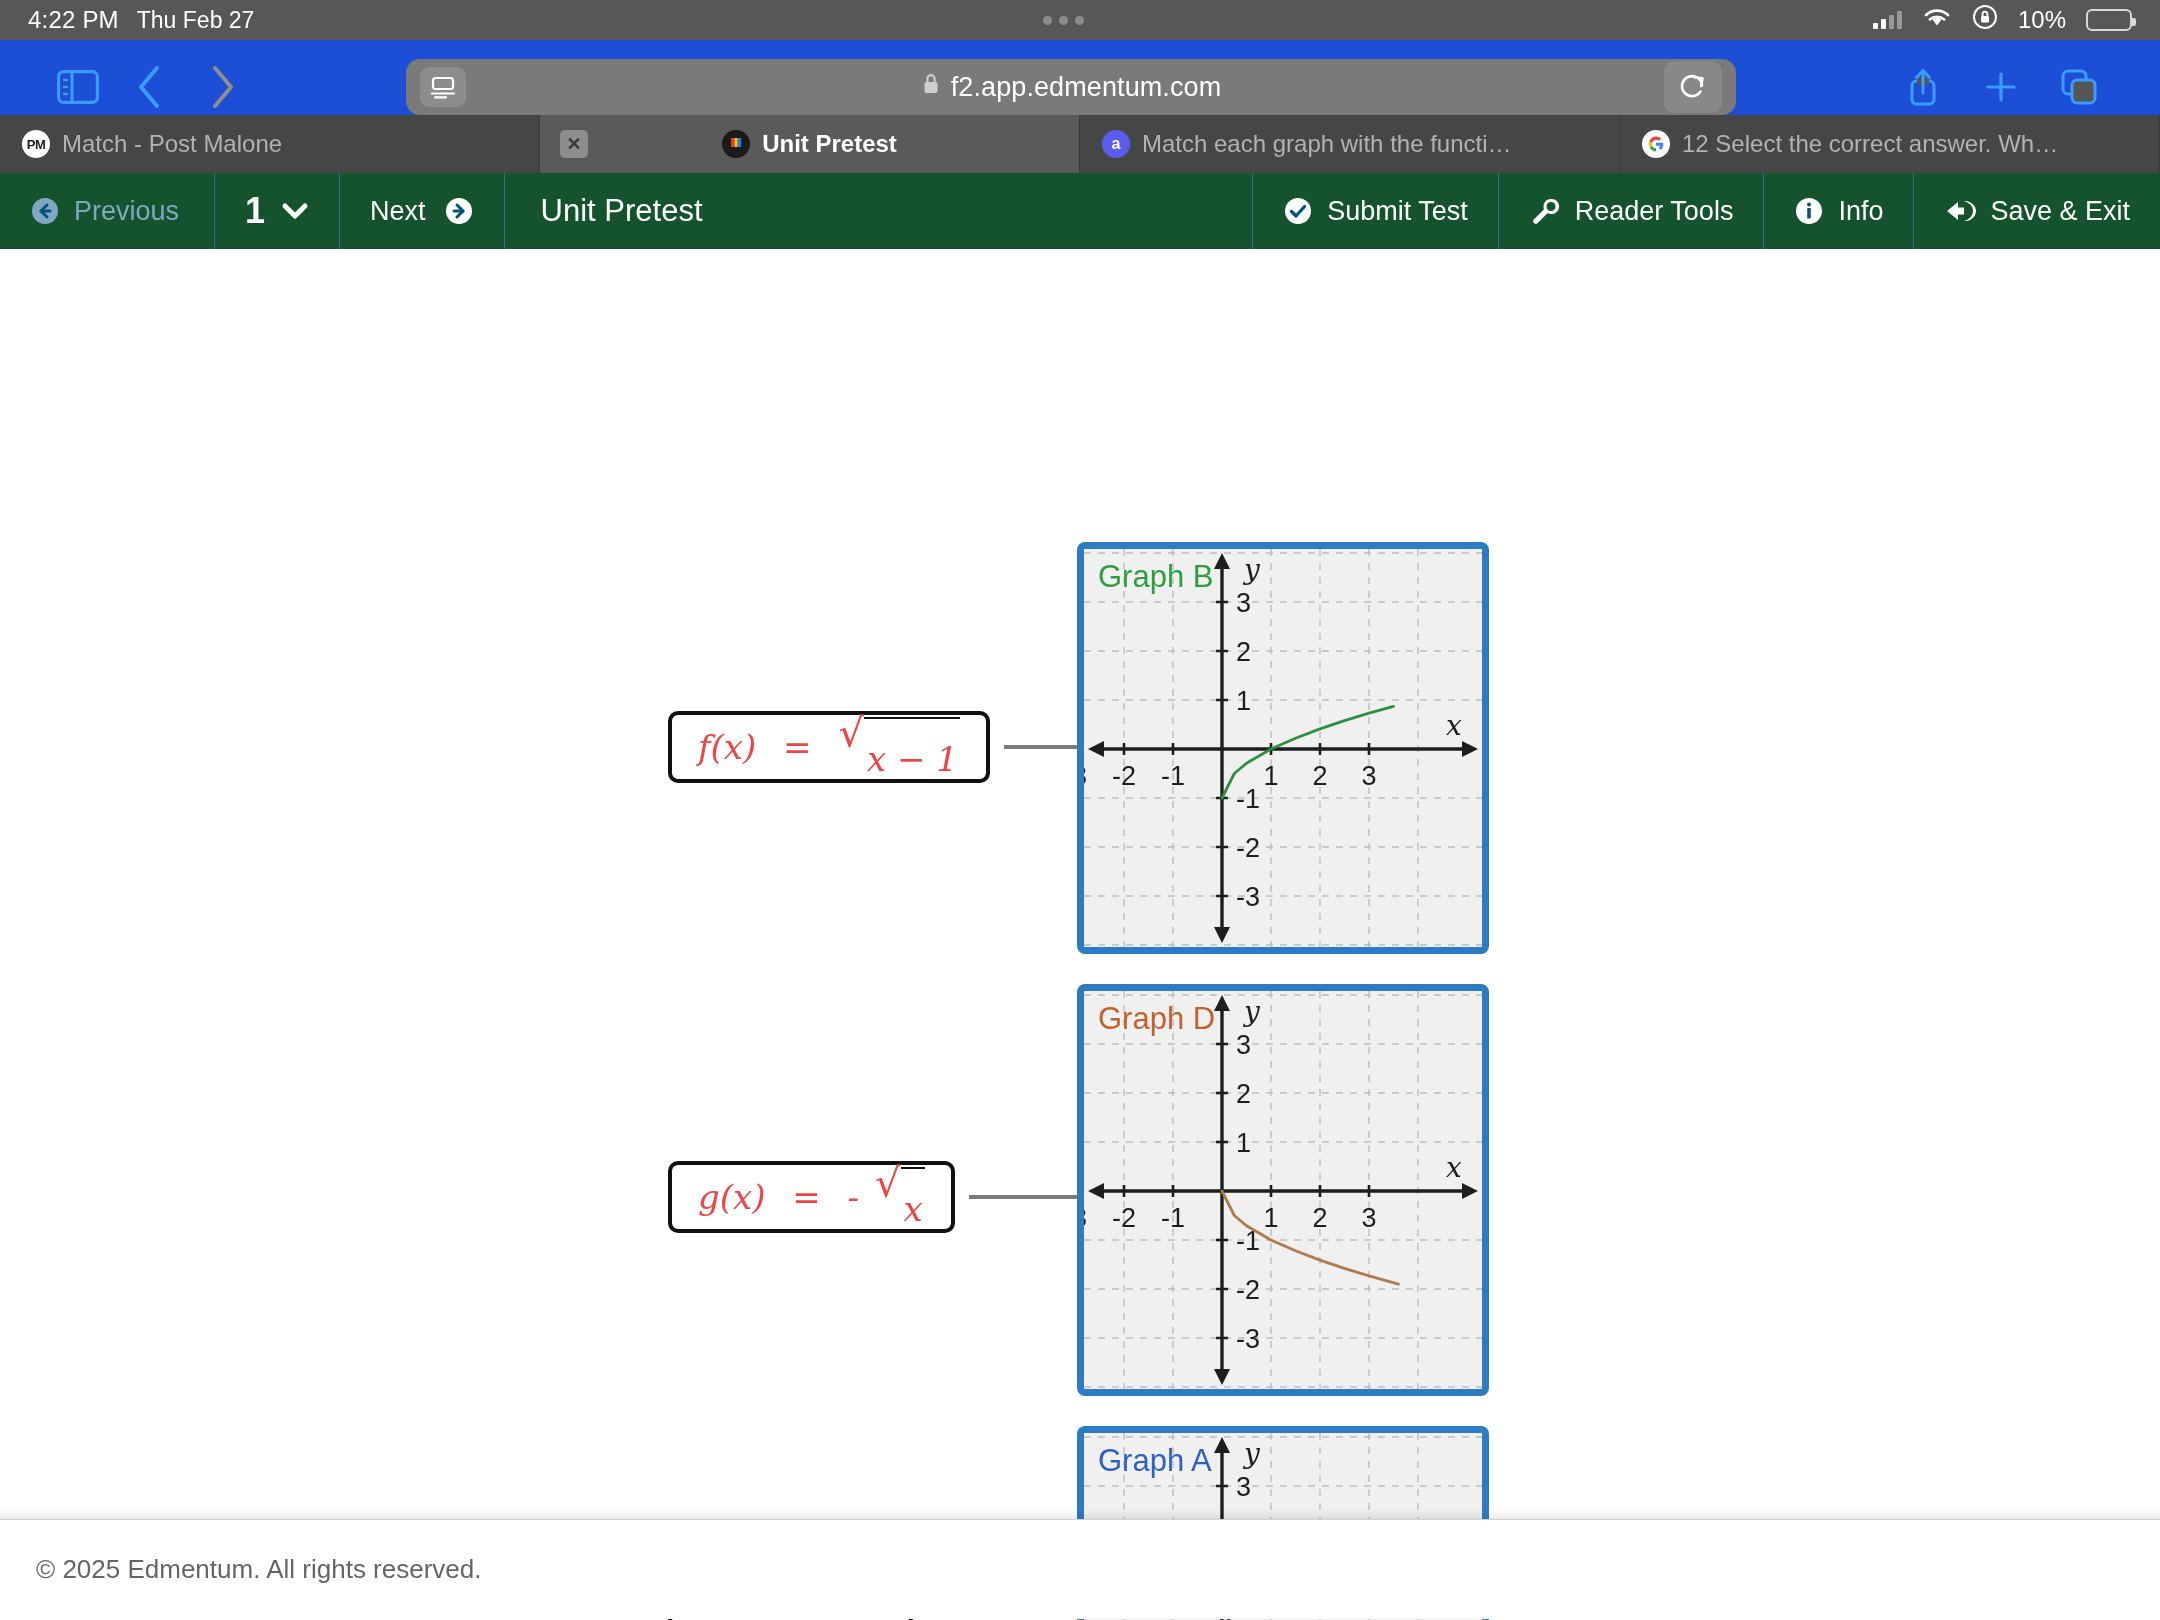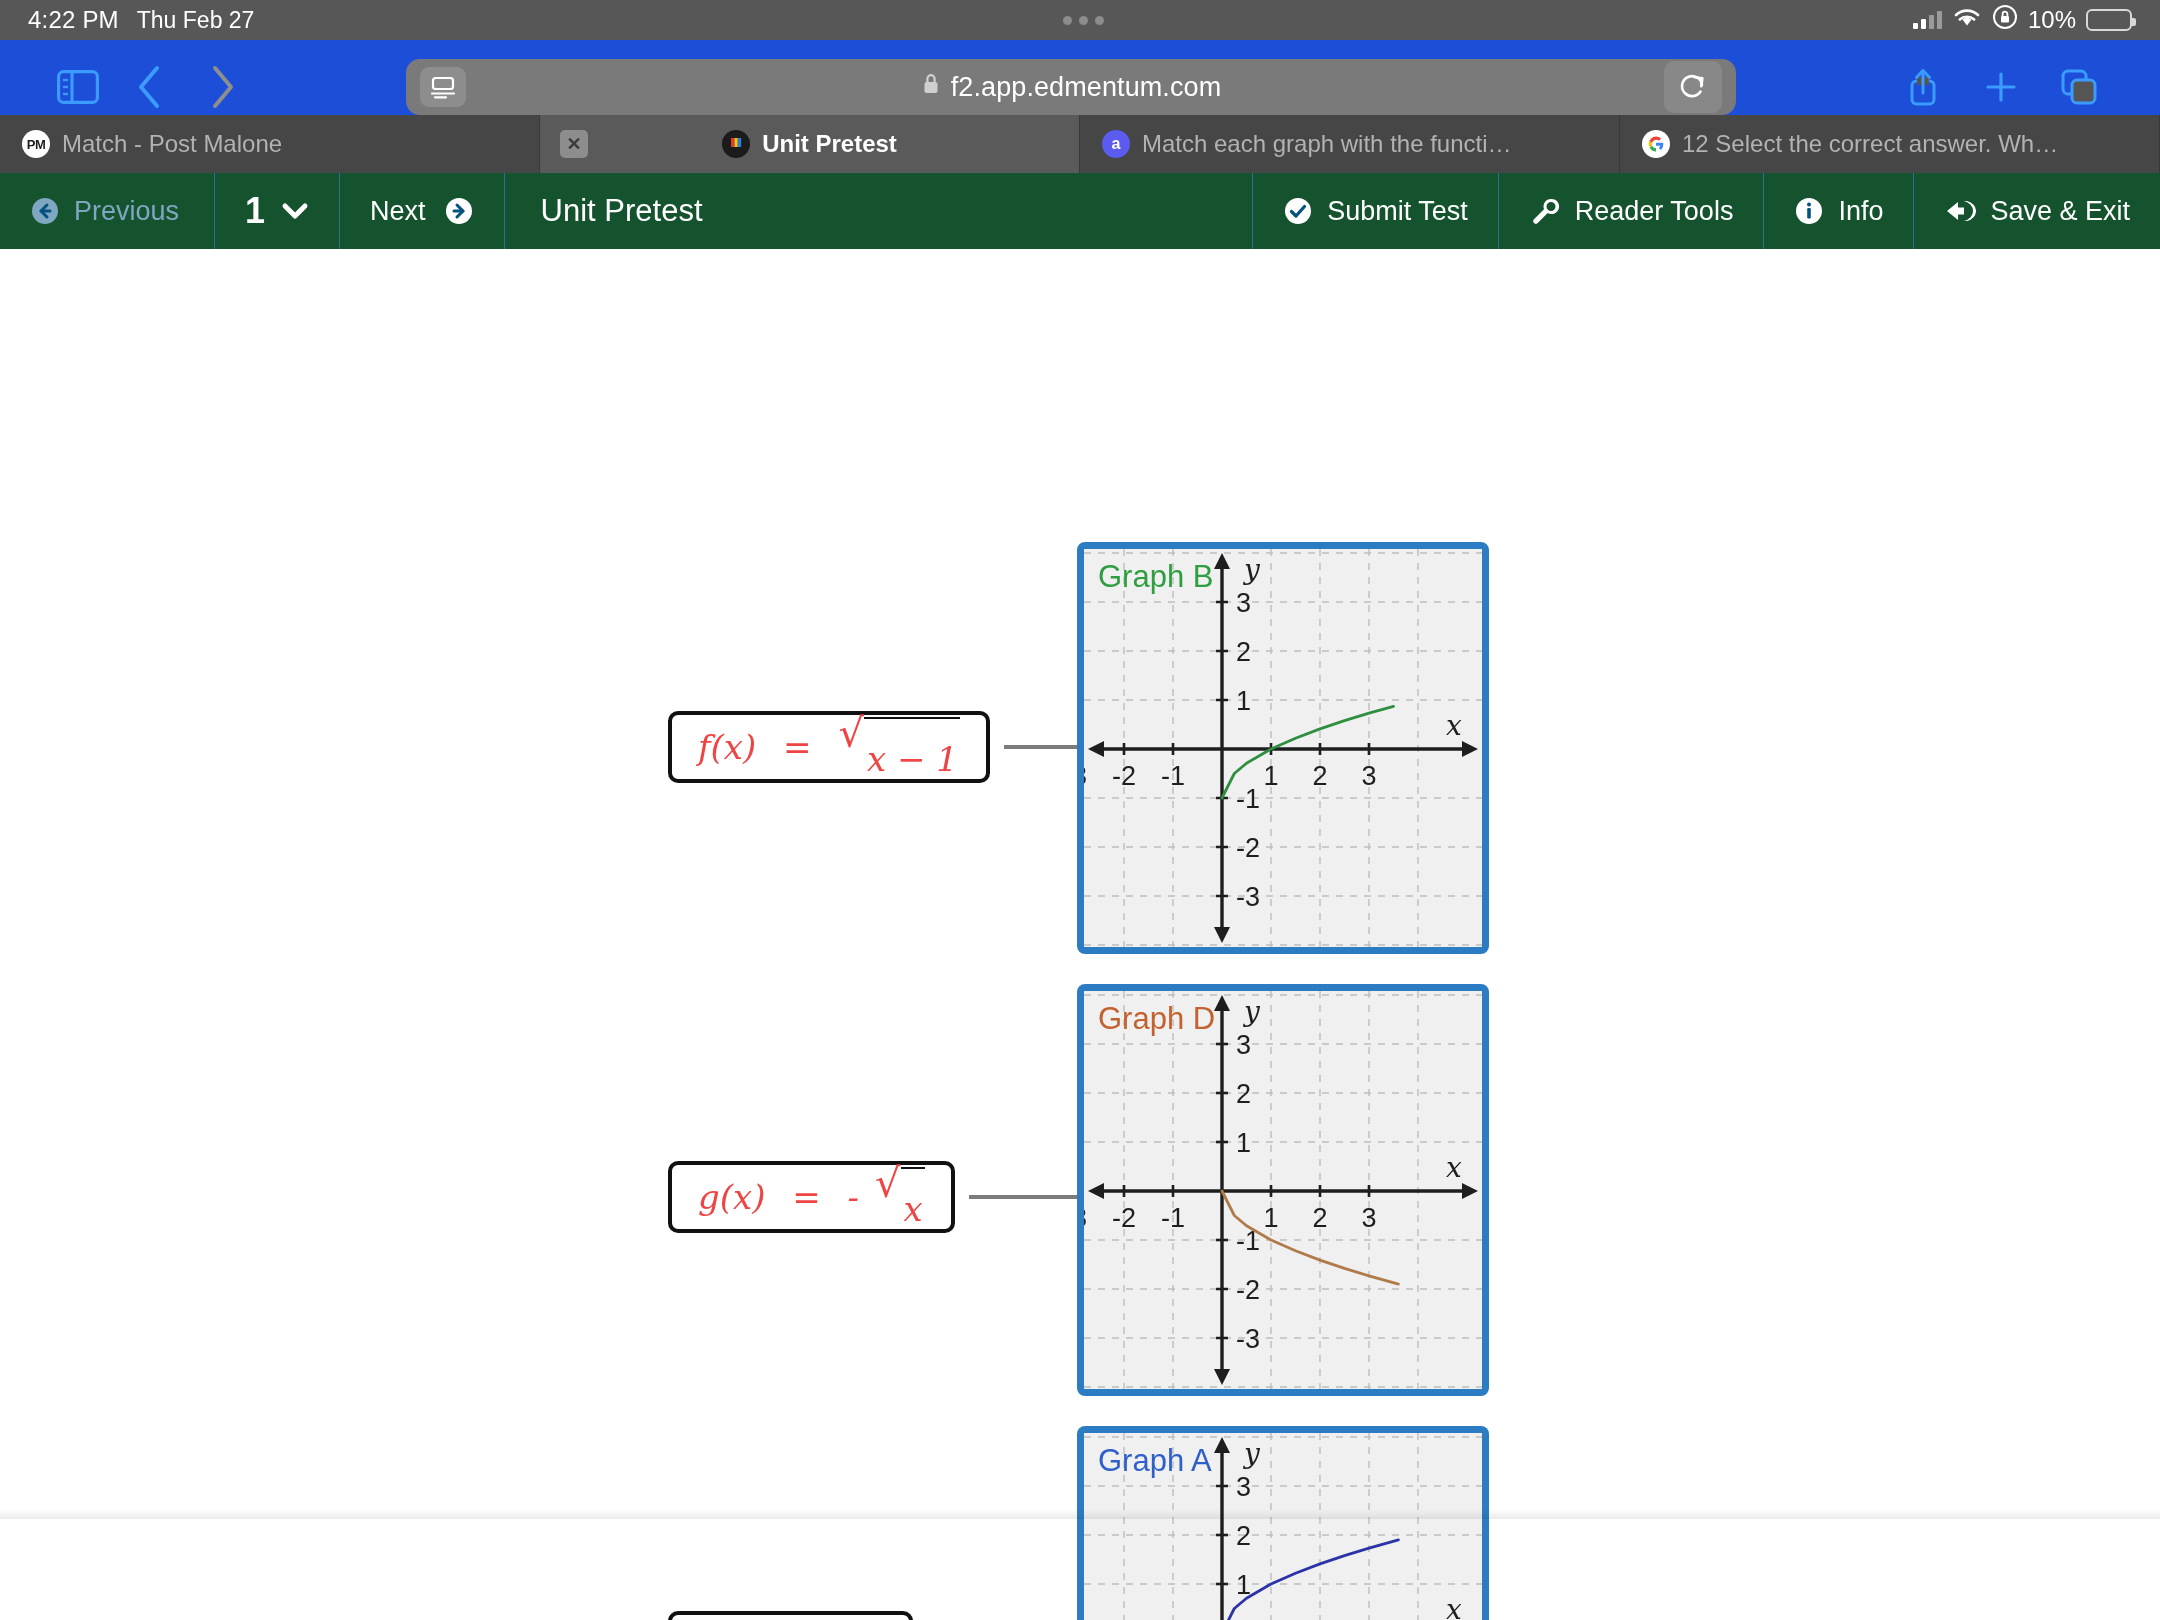--- a/index.html
+++ b/index.html
@@ -16,21 +16,21 @@
     background:#575757;
     display:flex; align-items:center;
     padding:0 28px;
     color:#fff;
   }
   .sb-left{display:flex; align-items:baseline; gap:18px; font-size:24px; font-weight:500;}
   .sb-time{letter-spacing:.2px;}
   .sb-date{font-size:23px;}
   .sb-center{flex:1; display:flex; justify-content:center; align-items:center; gap:7px;}
   .dot{width:9px;height:9px;border-radius:50%;background:#8c8c8c;}
-  .sb-right{display:flex; align-items:center; gap:10px; font-size:24px; font-weight:500;justify-content:center;}
+  .sb-right{display:flex; align-items:center; gap:20px; font-size:24px; font-weight:500;justify-content:center;}
   .bars{display:flex; align-items:flex-end; gap:3px; height:18px;}
   .bars i{display:block; width:5px; background:#fff; border-radius:1px;}
   .bars i:nth-child(1){height:6px; background:#fff;}
   .bars i:nth-child(2){height:10px; background:#fff;}
   .bars i:nth-child(3){height:14px; background:#9a9a9a;}
   .bars i:nth-child(4){height:18px; background:#9a9a9a;}
   .battery{
     width:46px;height:22px;border:2px solid #d8d8d8;border-radius:6px;
     position:relative; padding:2px;
   }
@@ -589,13 +589,16 @@
         <line x1="132" y1="151" x2="144" y2="151" stroke="#1e1e1e" stroke-width="2.6"></line>
         <text x="152" y="161" text-anchor="start" font-family="Liberation Sans, sans-serif" font-size="27" fill="#1e1e1e">1</text>
         <line x1="132" y1="249" x2="144" y2="249" stroke="#1e1e1e" stroke-width="2.6"></line>
         <text x="152" y="259" text-anchor="start" font-family="Liberation Sans, sans-serif" font-size="27" fill="#1e1e1e">-1</text>
         <path d="M138.0,200.0 L150.3,175.5 L162.5,165.2 L187.0,151.0 L211.5,140.2 L236.0,130.9 L260.5,122.6 L285.0,115.2 L314.4,106.9" stroke="#2b33a8" stroke-width="2.8" fill="none" stroke-linecap="round" stroke-linejoin="round"></path>
       </svg>
     <span class="glabel" style="color: rgb(47, 95, 201);">Graph A</span>
   </div>
 
   <div class="shadowline"></div>
+  <div class="footer">
+    <span>© 2025 Edmentum. All rights reserved.</span>
+  </div>
 </div>
 
 </body></html>

